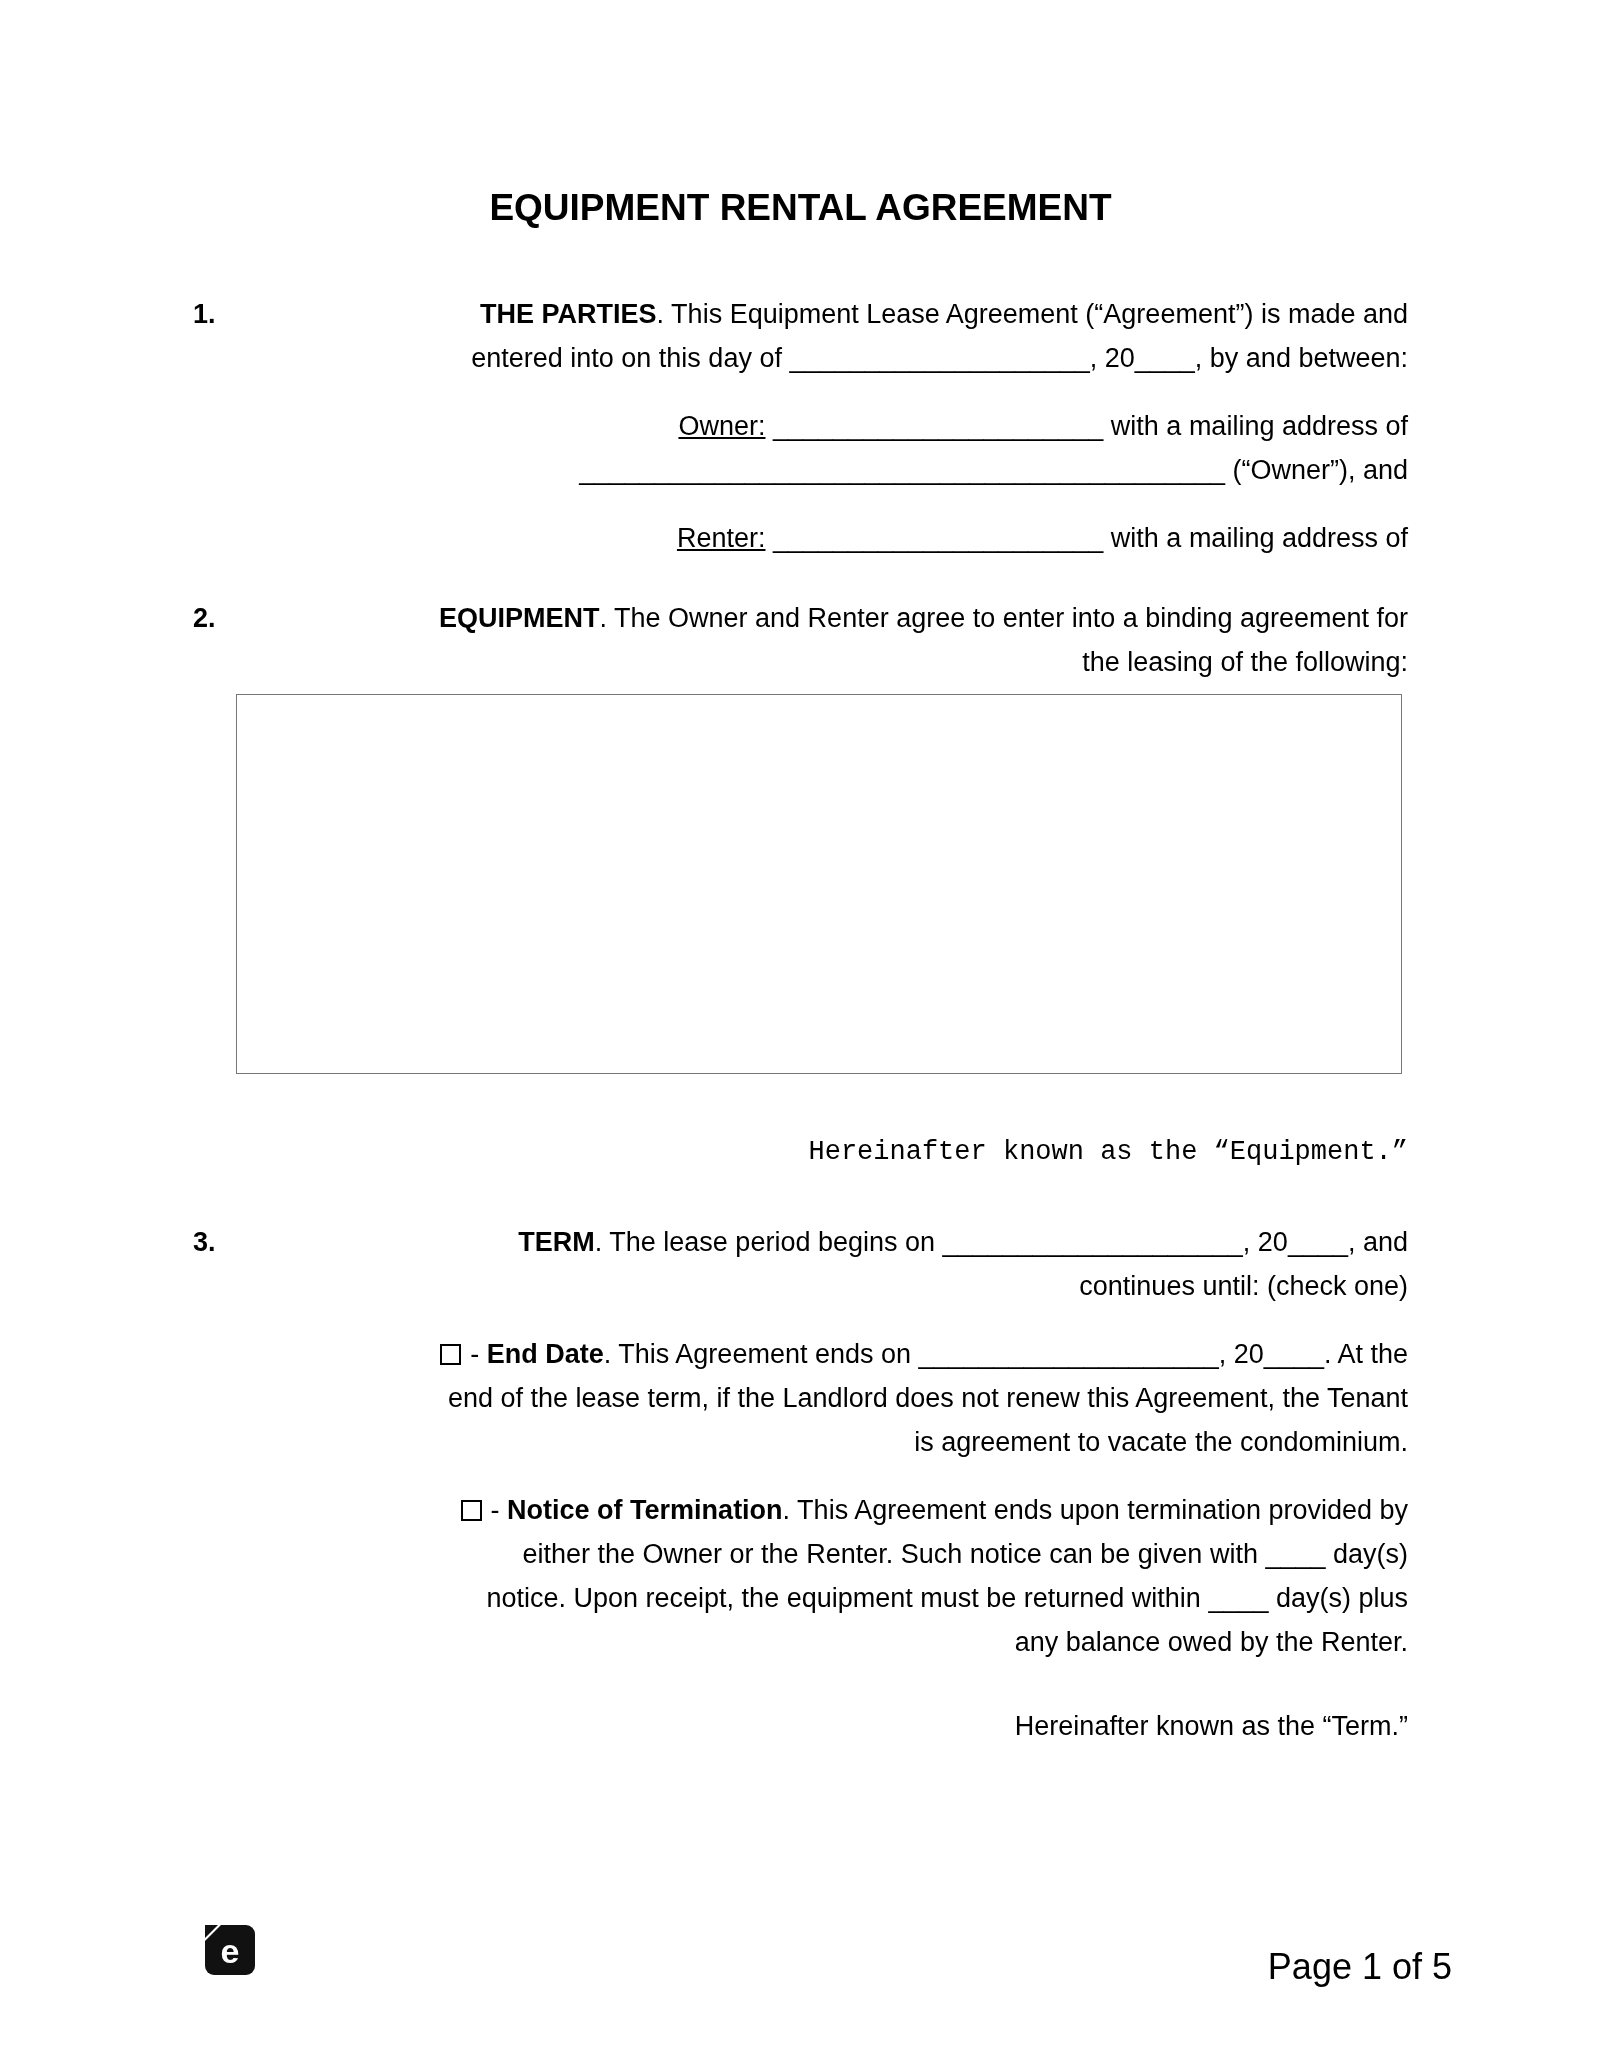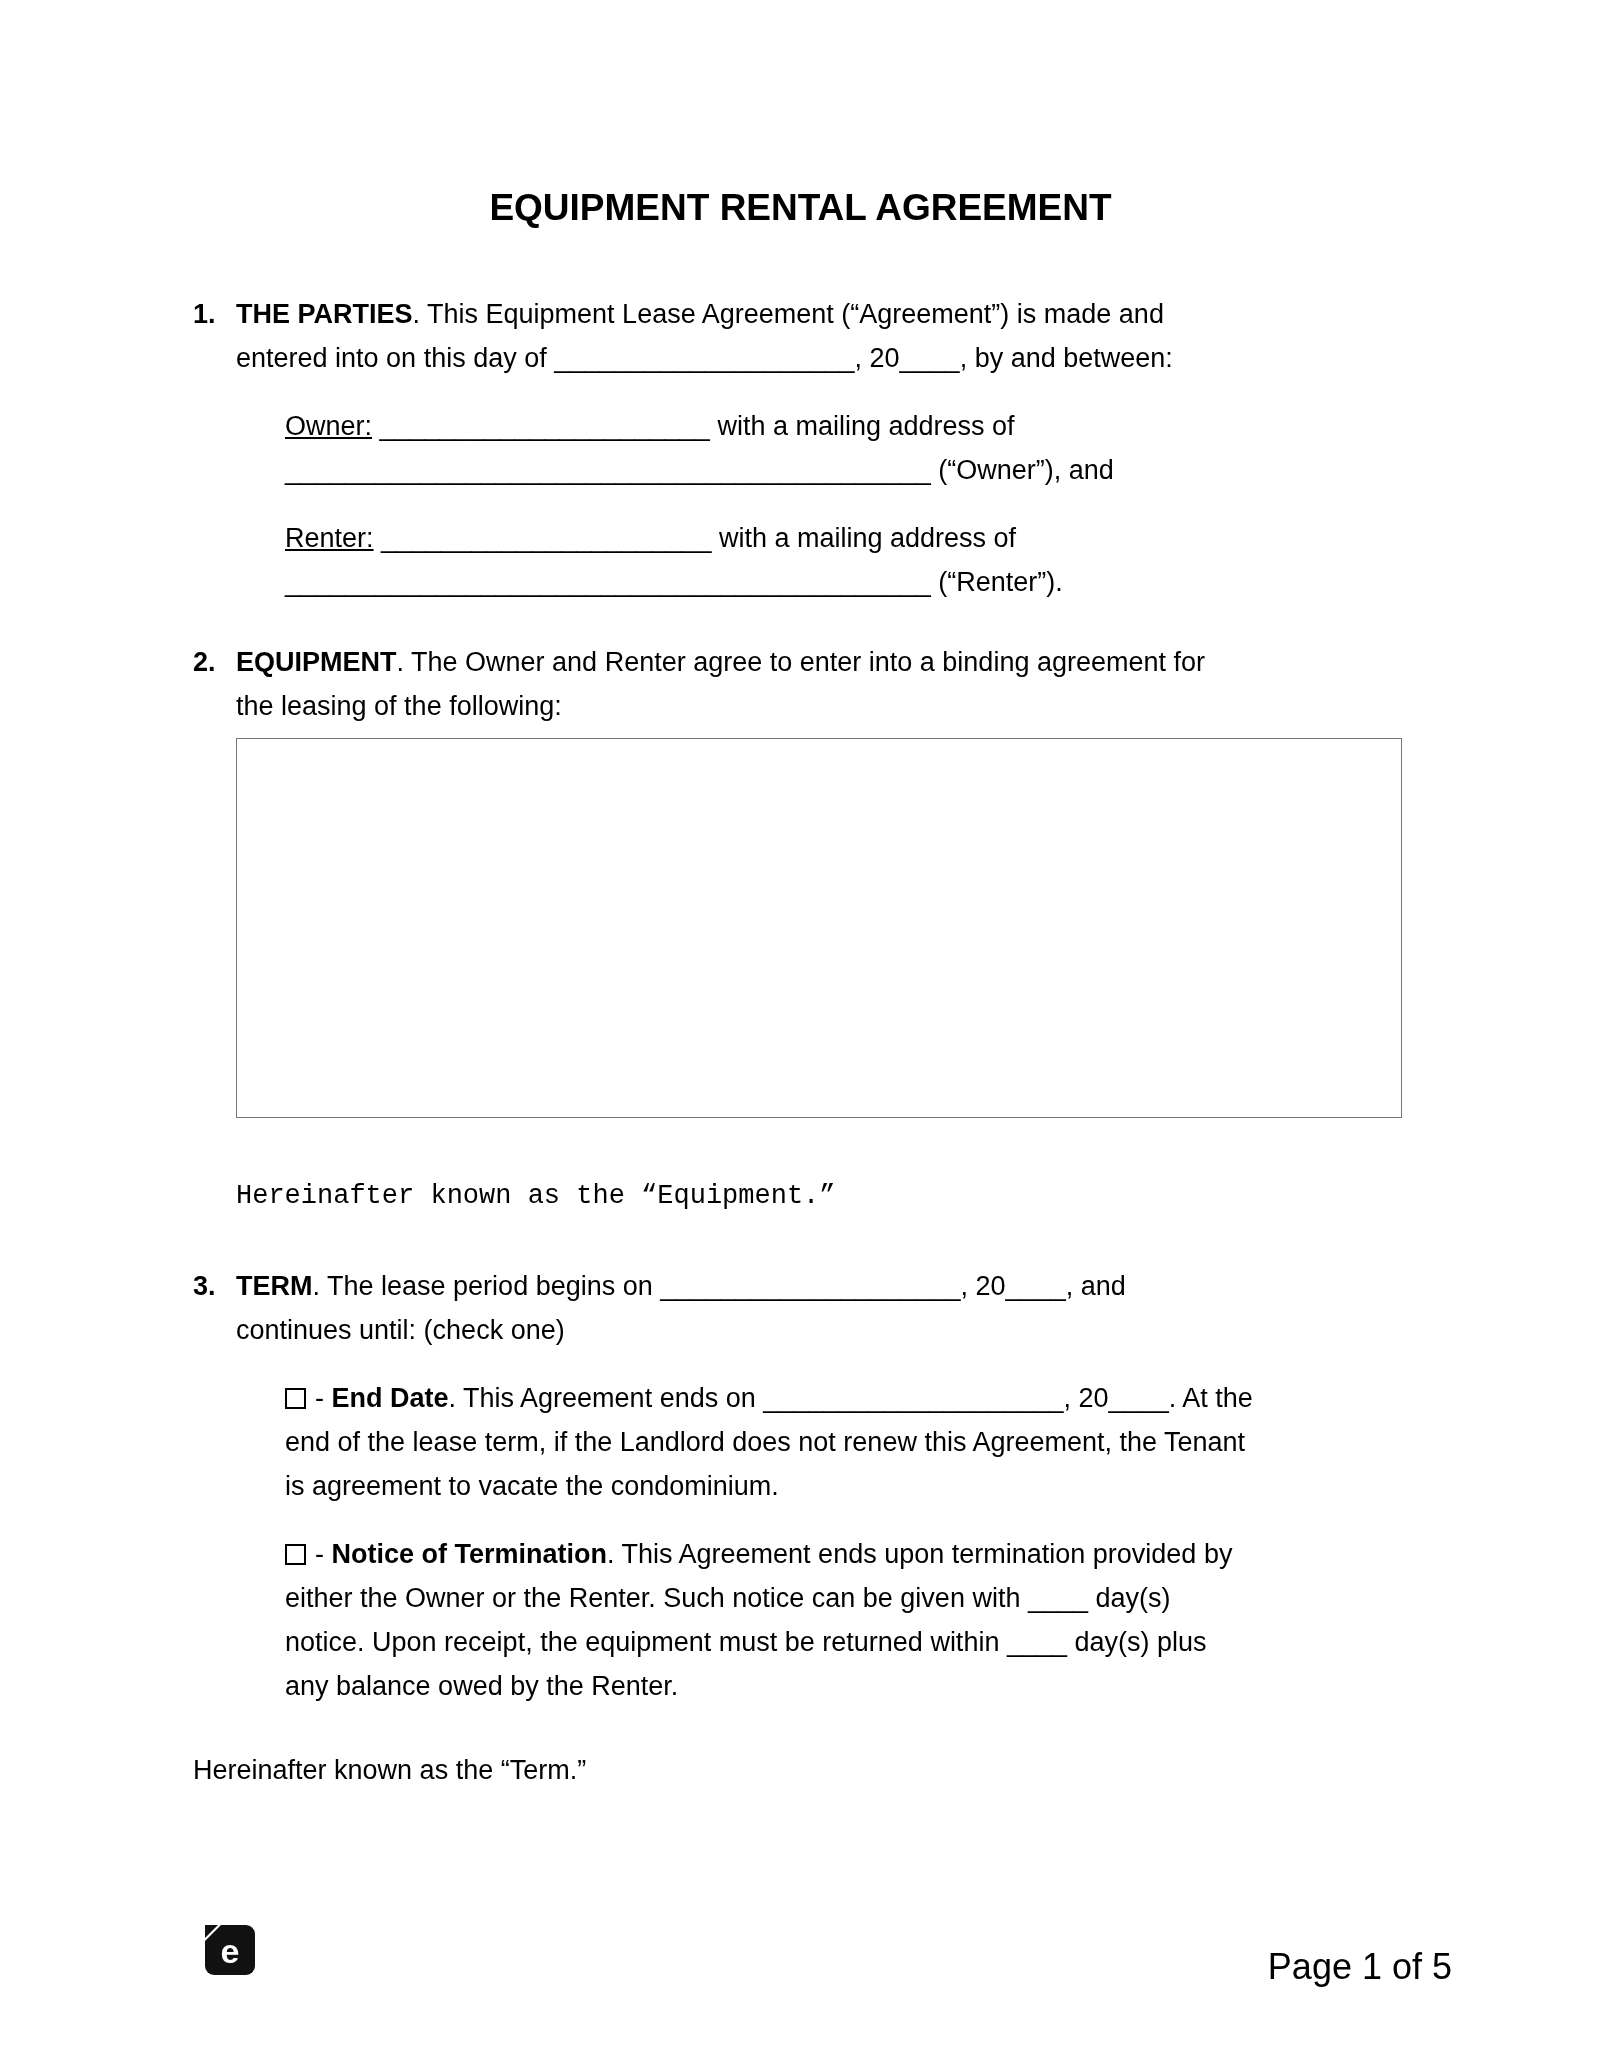--- a/index.html
+++ b/index.html
@@ -27,21 +27,21 @@
     text-align:center;
     font-size:37px;
     font-weight:bold;
     line-height:45px;
   }
   .section { display:flex; }
   .section.s1 { margin-bottom:36px; }
   .section.s2 { margin-bottom:46px; }
   .section-number { width:43px; flex:none; font-weight:bold; }
   .section-body { flex:1; min-width:0; }
-  .line { white-space:nowrap; }
+  .line { white-space:nowrap;text-align:right; }
   .sub { margin-left:49px; margin-top:24px; }
   .u { text-decoration:underline; }
   .equipment-box {
     margin-top:10px;
     width:1166px;
     height:380px;
     border:1px solid #777777;
     background:#ffffff;
   }
   .hereinafter { margin-top:56px;font-family:Liberation Mono, monospace; }
@@ -109,21 +109,20 @@
         <div class="line"><b>THE PARTIES</b><span>. This Equipment Lease Agreement (“Agreement”) is made and</span></div>
         <div class="line">entered into on this day of ____________________, 20____, by and between:</div>
 
         <div class="sub">
           <div class="line"><span class="u">Owner:</span><span> ______________________ with a mailing address of</span></div>
           <div class="line">___________________________________________ (“Owner”), and</div>
         </div>
 
         <div class="sub">
           <div class="line"><span class="u">Renter:</span><span> ______________________ with a mailing address of</span></div>
-          <div class="line">___________________________________________ (“Renter”).</div>
         </div>
       </div>
     </div>
 
     <div class="section s2">
       <div class="section-number">2.</div>
       <div class="section-body">
         <div class="line"><b>EQUIPMENT</b><span>. The Owner and Renter agree to enter into a binding agreement for</span></div>
         <div class="line">the leasing of the following:</div>
         <div class="equipment-box"></div>

